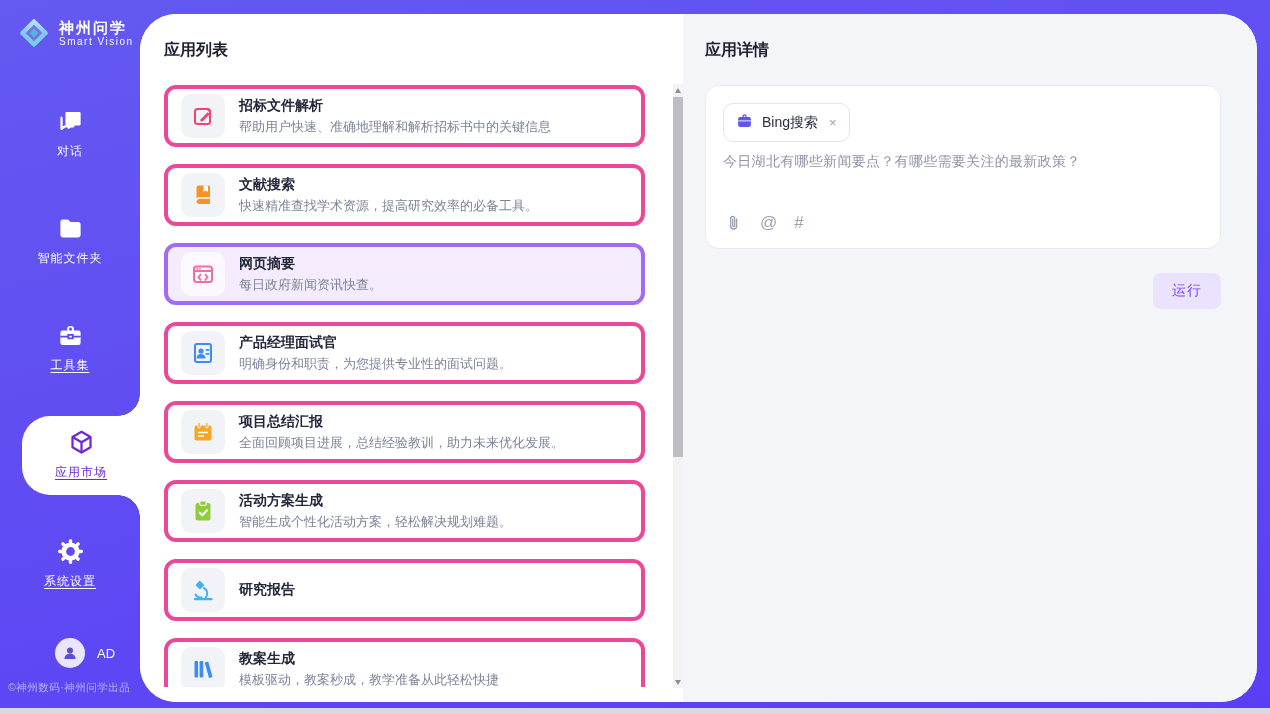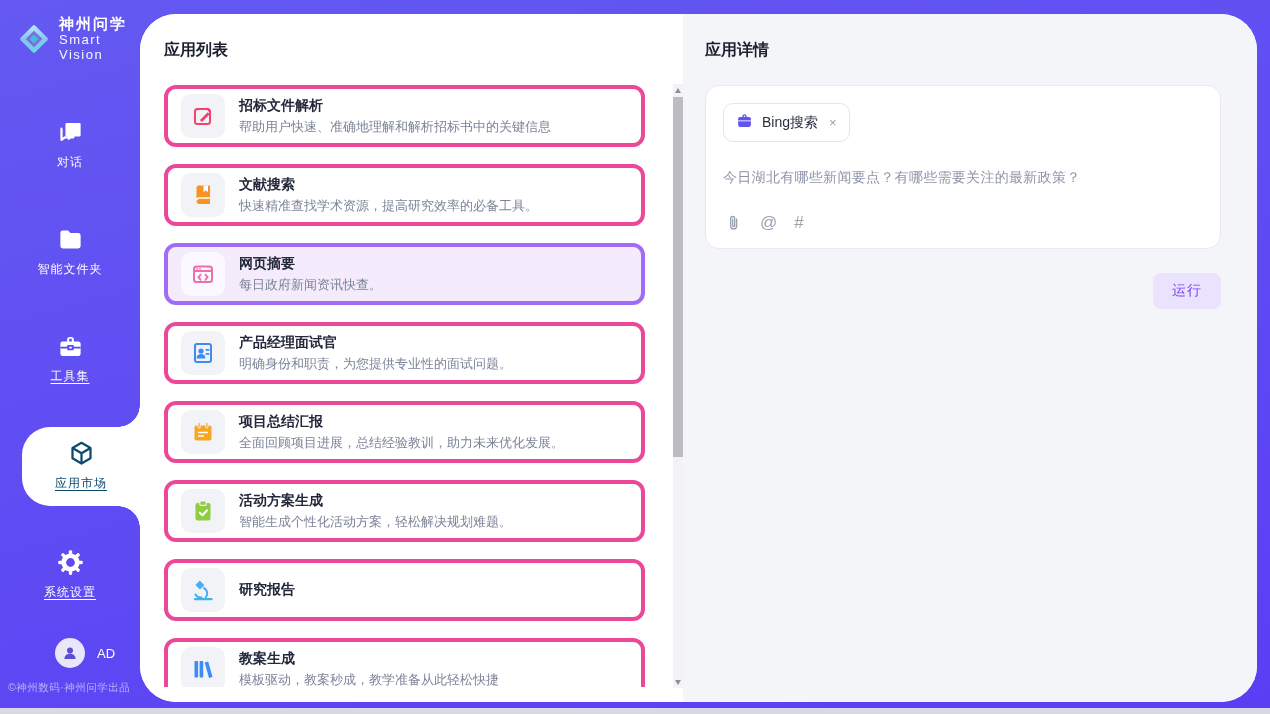--- a/index.html
+++ b/index.html
@@ -9,29 +9,29 @@
     font-family:"Liberation Sans", sans-serif;
     background:linear-gradient(165deg,#6459f1 0%,#5a3ef5 100%);
   }
   .bottom-strip { position:absolute; left:0; right:0; bottom:0; height:6px; background:#d8d9e2; }
 
   
   .sidebar { position:absolute; left:0; top:0; width:140px; height:708px; color:#fff; z-index:2; }
   .logo-row { display:flex; align-items:center; gap:7px; padding:15px 0 0 16px; }
   .logo-mark { width:36px; height:36px; flex-shrink:0; }
   .logo-title { font-size:15px; font-weight:bold; letter-spacing:2px; line-height:17px; }
-  .logo-subtitle { font-size:13px; letter-spacing:1.5px; opacity:.95; }
+  .logo-subtitle { font-size:10px; letter-spacing:1.5px; opacity:.95; }
   .nav { margin-top:44px; display:flex; flex-direction:column; }
   .nav-item { position:relative; display:flex; flex-direction:column; align-items:center; gap:8px;
               padding:13px 0 12px; margin-bottom:30px; cursor:pointer; color:#fff; }
   .nav-item .nav-icon { width:27px; height:27px; }
   .nav-item .nav-icon svg { width:100%; height:100%; display:block; }
   .nav-label { font-size:12px; letter-spacing:1px; }
   .nav-label.underline { text-decoration:underline; text-underline-offset:3px; }
-  .nav-item.active { background:#fff; color:#0c4a6e; margin-left:22px; margin-bottom:30px;
+  .nav-item.active { background:#fff; color:#6d28d9; margin-left:22px; margin-bottom:30px;
                      border-radius:28px 0 0 28px; padding:13px 0 14px; }
   .nav-item.active::before { content:''; position:absolute; right:0; top:-22px; width:22px; height:22px;
      background:radial-gradient(circle at 0 0, rgba(0,0,0,0) 21.5px, #fff 22px); }
   .nav-item.active::after { content:''; position:absolute; right:0; bottom:-22px; width:22px; height:22px;
      background:radial-gradient(circle at 0 100%, rgba(0,0,0,0) 21.5px, #fff 22px); }
   .user-row { position:absolute; bottom:40px; left:15px; width:140px; display:flex; align-items:center;
               justify-content:center; gap:12px; }
   .avatar { width:30px; height:30px; border-radius:50%; background:#e9e6f9; display:flex;
             align-items:center; justify-content:center; }
   .avatar svg { width:18px; height:18px; }
@@ -72,21 +72,21 @@
 
   
   .detail-panel { flex:1; background:#f4f5f8; padding:26px 36px 0 22px; }
   .prompt-card { margin-top:24px; background:#fff; border:1px solid #e9e9ef; border-radius:14px;
                  padding:17px; height:164px; position:relative; }
   .tool-chip { display:inline-flex; align-items:center; gap:9px; border:1px solid #e3e4ec; border-radius:10px;
                padding:8px 12px; background:#fff; cursor:default; }
   .tool-chip svg { width:17px; height:17px; }
   .chip-label { font-size:14px; color:#2a2e3f; }
   .chip-close { color:#9aa0ae; font-size:13px; margin-left:2px; cursor:pointer; line-height:1; }
-  .prompt-text { margin-top:27px; font-size:14px; color:#8f94a8; letter-spacing:.3px; }
+  .prompt-text { margin-top:11px; font-size:14px; color:#8f94a8; letter-spacing:.3px; }
   .attach-row { position:absolute; left:19px; bottom:15px; display:flex; gap:17px; align-items:center;
                 color:#9aa1b2; }
   .attach-item { cursor:pointer; display:flex; align-items:center; }
   .attach-item svg { width:18px; height:18px; }
   .attach-glyph { font-size:17px; color:#9aa1b2; }
   .run-row { display:flex; justify-content:flex-end; margin-top:24px; }
   .run-button { background:#ebe3fd; color:#7946ef; border:none; border-radius:8px; padding:9px 19px;
                 font-size:14px; cursor:pointer; font-family:inherit; letter-spacing:1px; }
 </style>
 </head>

